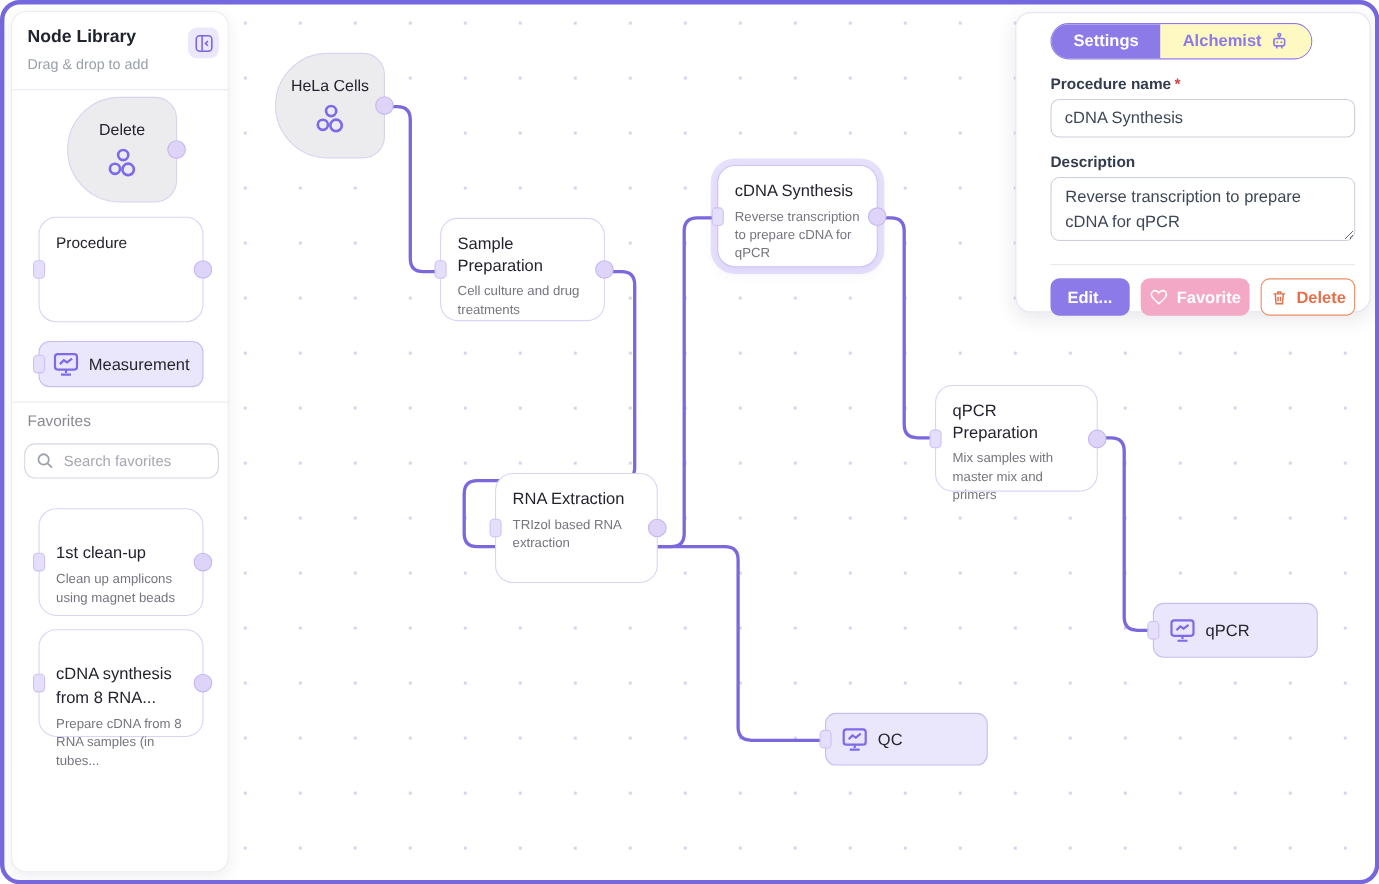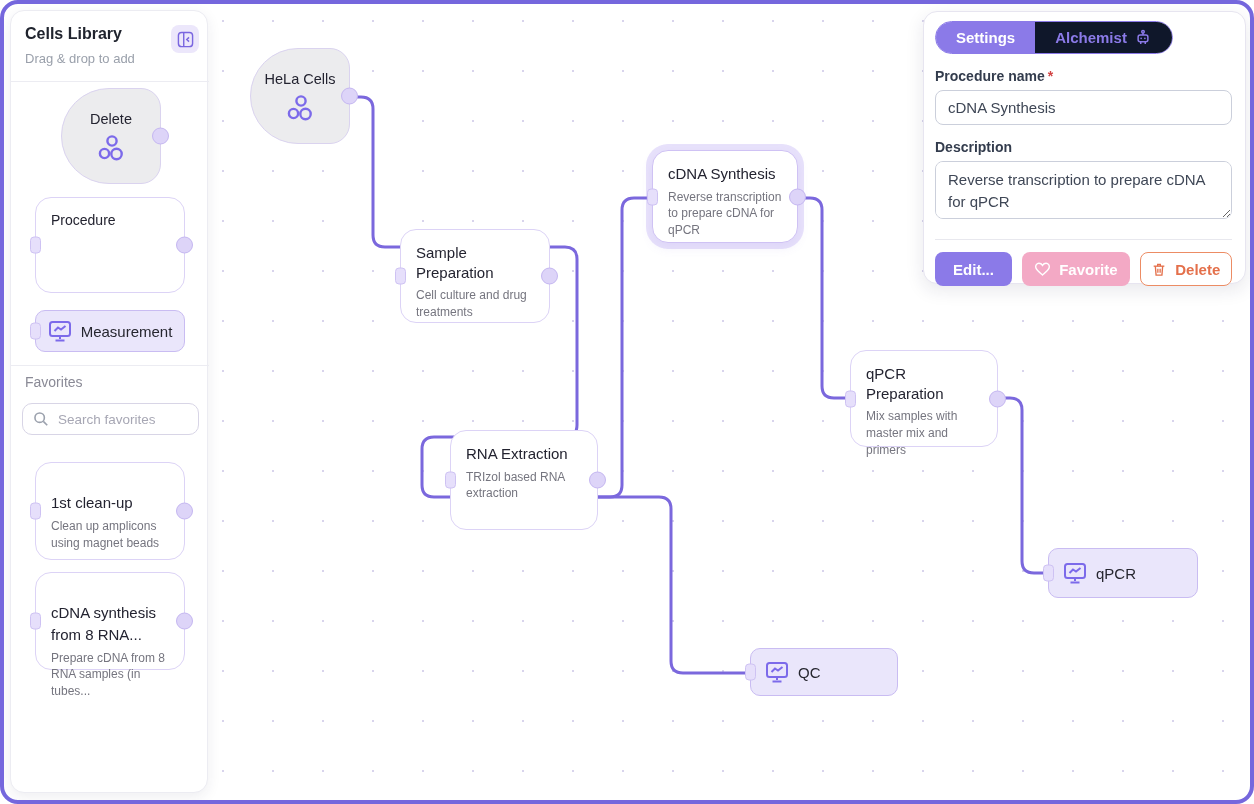--- a/index.html
+++ b/index.html
@@ -46,33 +46,33 @@
   .search-box input{border:none;outline:none;width:100%;font-size:13.5px;color:#3f3f46;background:transparent;}
   .search-box input::placeholder{color:#a7a7b4;}
   .fav-card{background:#fff;border:1.5px solid #dcd3f6;border-radius:16px;width:150px;padding:29px 15px;}
   .fav-card .t{font-size:15px;font-weight:500;color:#232330;line-height:1.45;margin-bottom:4px;}
   .fav-card .d{font-size:12px;color:#75757f;line-height:1.4;}
   .fav1{left:24px;top:451px;height:98px;}
   .fav2{left:24px;top:561px;height:98px;}
   .fav3{left:24px;top:671px;height:98px;}
   
   .n-hela{left:250px;top:48px;width:100px;height:96px;}
-  .n-sprep{left:400px;top:198px;width:150px;height:94px;margin-top:31px;}
+  .n-sprep{left:400px;top:198px;width:150px;height:94px;}
   .n-cdna{left:652px;top:150px;width:146px;height:93px;}
   .n-rna{left:450px;top:430px;width:148px;height:100px;}
   .n-qprep{left:850px;top:350px;width:148px;height:97px;}
   .n-qc{left:750px;top:648px;width:148px;height:48px;}
   .n-qpcr{left:1048px;top:548px;width:150px;height:50px;}
   
   .panel{position:absolute;left:923px;top:11px;width:323px;height:273px;background:#fff;
     border:1px solid #e7e5f0;border-radius:14px;box-shadow:0 6px 18px rgba(30,30,70,.10);
-    z-index:20;padding:9px 13px 13px 11px;}
+    z-index:20;padding:9px 13px 13px 31px;}
   .tabs{display:inline-flex;border:1.5px solid #8b7ae8;border-radius:18px;overflow:hidden;height:33px;}
   .tab{display:flex;align-items:center;gap:7px;padding:0 20px;font-size:15px;font-weight:600;
-    border:none;background:#0f172a;color:#8b7ae8;cursor:pointer;}
+    border:none;background:#fef9c3;color:#8b7ae8;cursor:pointer;}
   .tab.active{background:#8b7ae8;color:#ffffff;}
   .fld-label{margin-top:14px;font-size:14px;font-weight:600;color:#333c4d;}
   .req{color:#d14343;margin-left:3px;}
   .fld-input{margin-top:6px;width:100%;height:35px;border:1.2px solid #cbcfdb;border-radius:8px;
     padding:0 12px;font-size:15px;color:#3f4756;outline:none;}
   .fld-area{margin-top:6px;width:100%;height:58px;border:1.2px solid #cbcfdb;border-radius:8px;
     padding:7px 12px;font-size:15px;color:#3f4756;line-height:1.45;outline:none;resize:vertical;}
   .panel-divider{height:1px;background:#e8e8ee;margin-top:16px;}
   .btn-row{display:flex;gap:10px;margin-top:12px;}
   .btn{height:34px;border-radius:8px;font-size:15px;font-weight:600;display:flex;align-items:center;
@@ -157,21 +157,21 @@
         <polyline points="6.5,11 10,7.5 13,9.5 17.5,6"></polyline>
         <line x1="12" y1="16" x2="12" y2="19"></line>
           <line x1="7.5" y1="20.5" x2="16.5" y2="20.5"></line>
       </svg>
     </span>
     <div class="t">qPCR</div>
     <span class="h-square"></span>
   </div>
 
   <div class="sidebar">
-    <div class="sb-title">Cells Library</div>
+    <div class="sb-title">Node Library</div>
     <button class="collapse-btn">
       <span>
         <svg width="17" height="17" viewBox="0 0 24 24" fill="none" stroke="#7a66e0" stroke-width="2">
           <rect x="2" y="2" width="20" height="20" rx="4.5"></rect>
           <line x1="9.5" y1="2.5" x2="9.5" y2="21.5"></line>
           <polyline points="17,9 13.8,12 17,15"></polyline>
         </svg>
       </span>
     </button>
     <div class="sb-sub">Drag &amp; drop to add</div>

